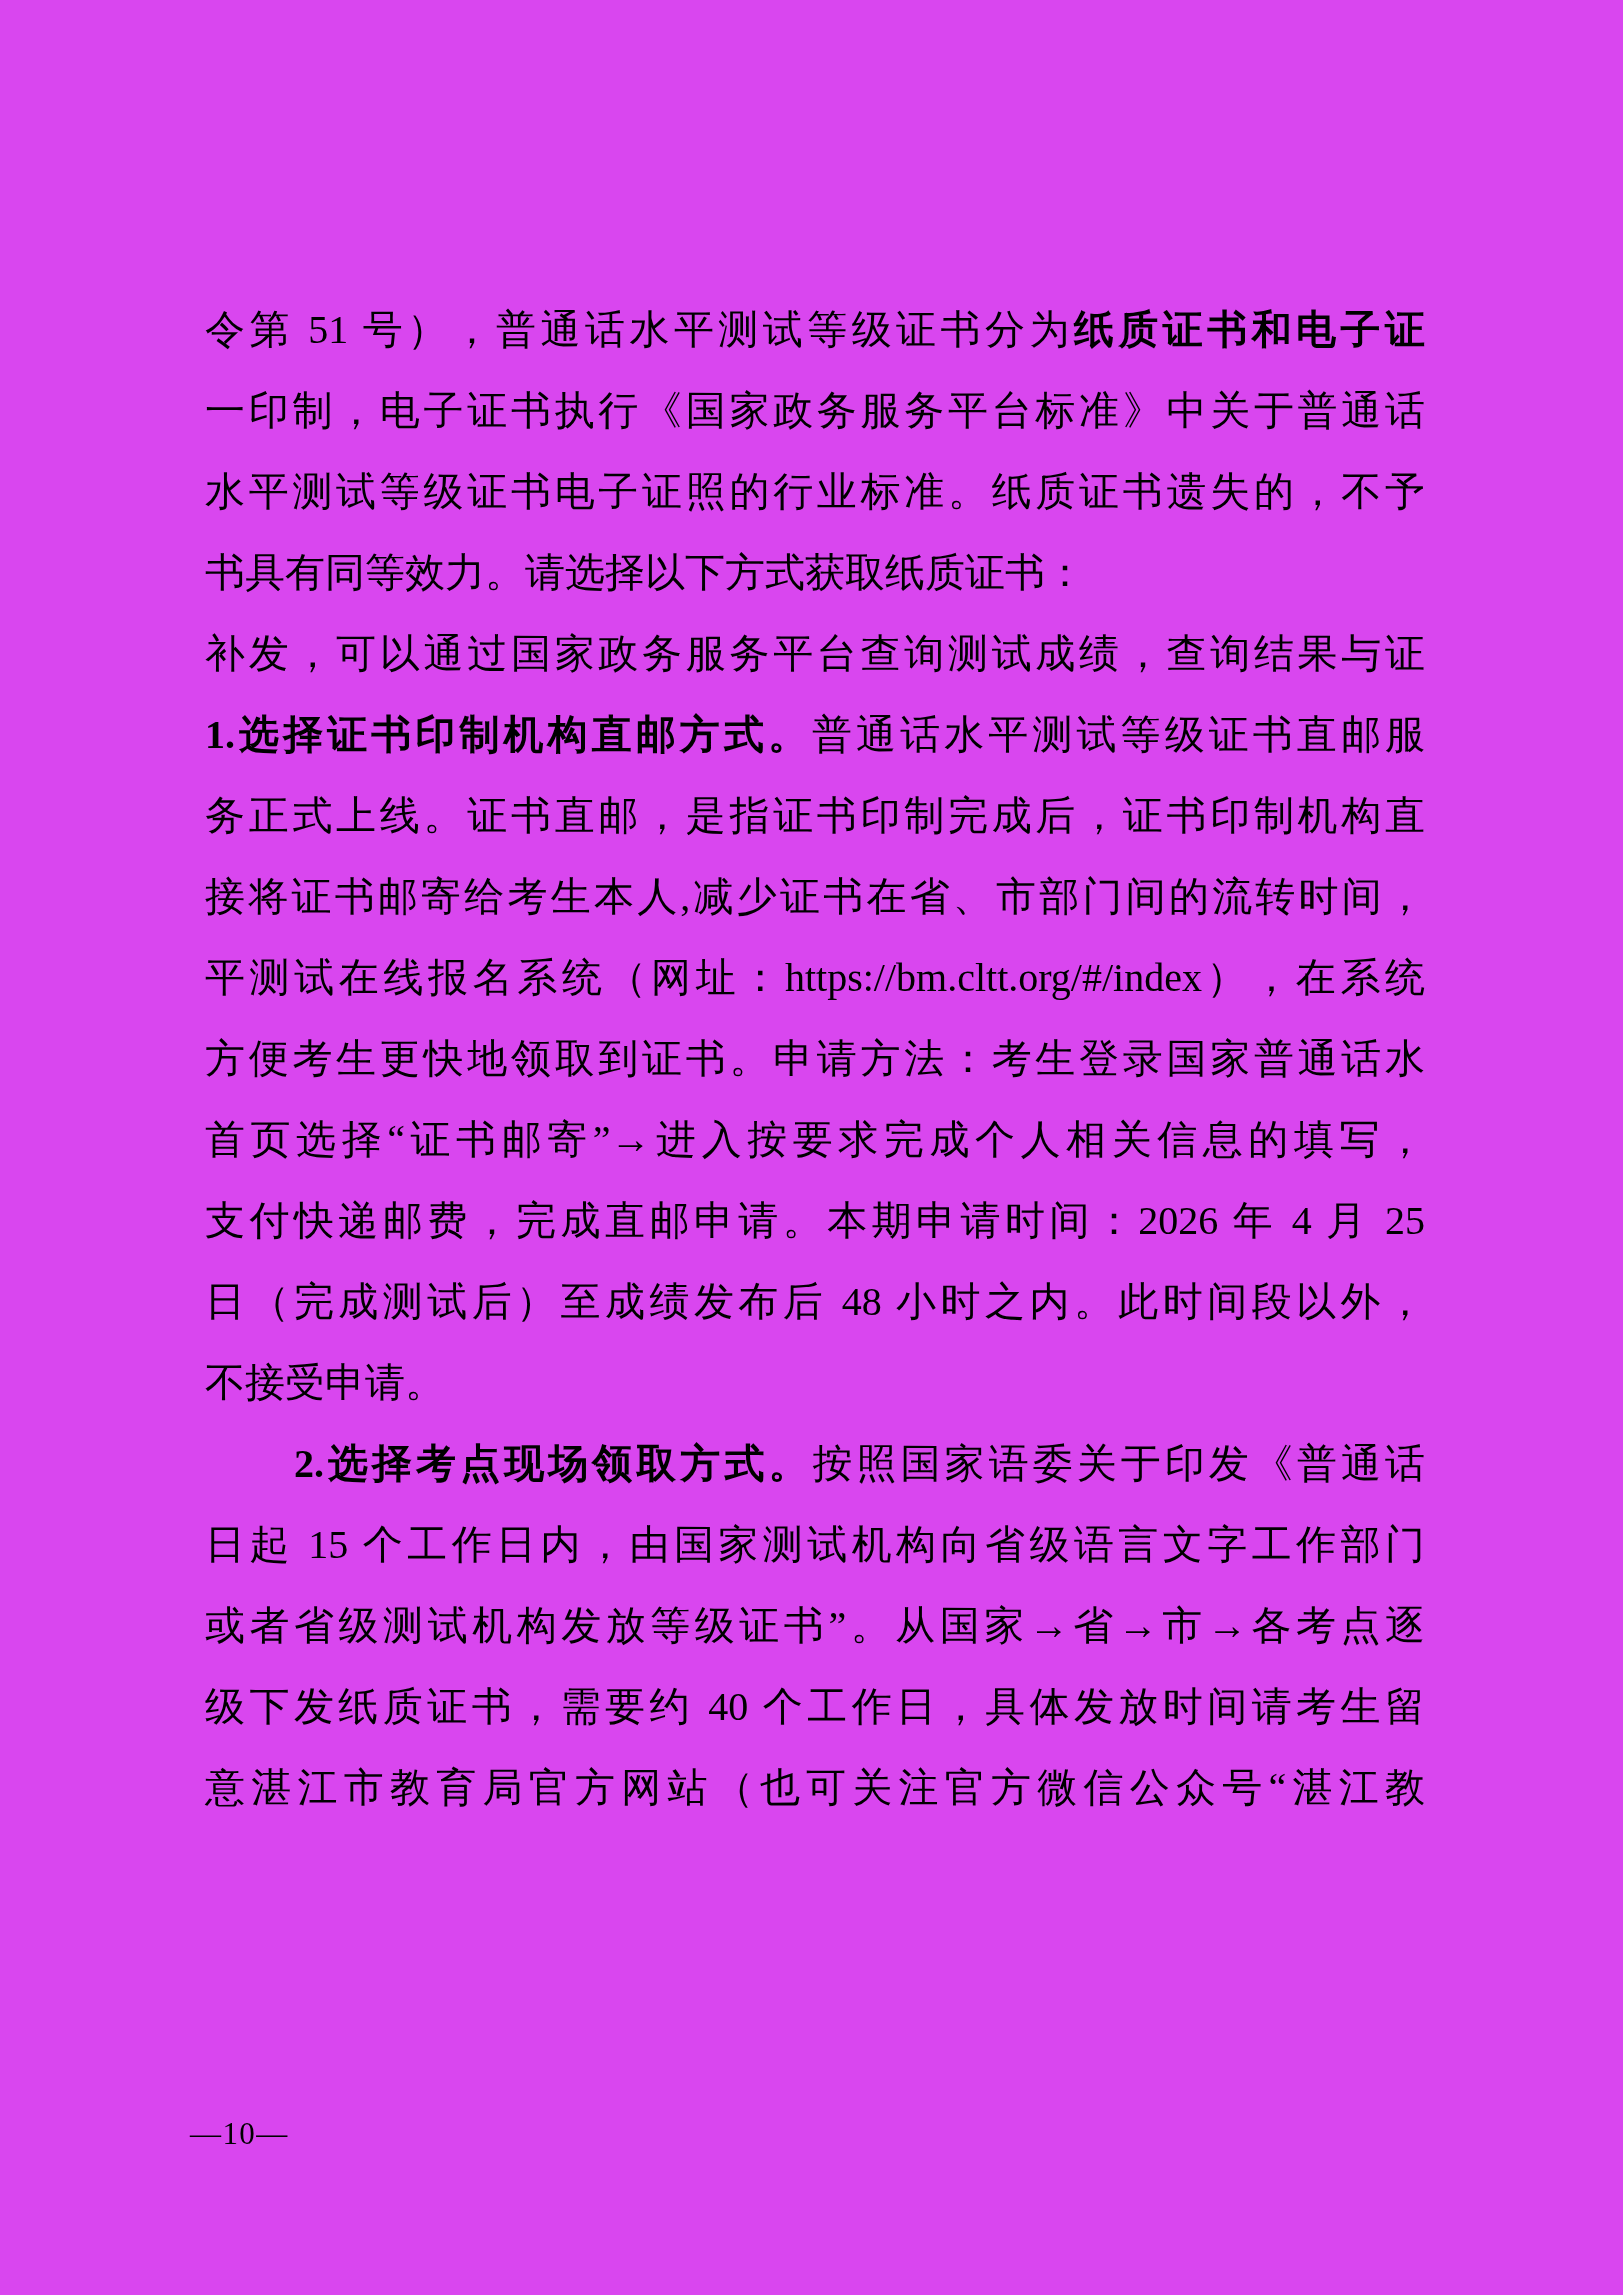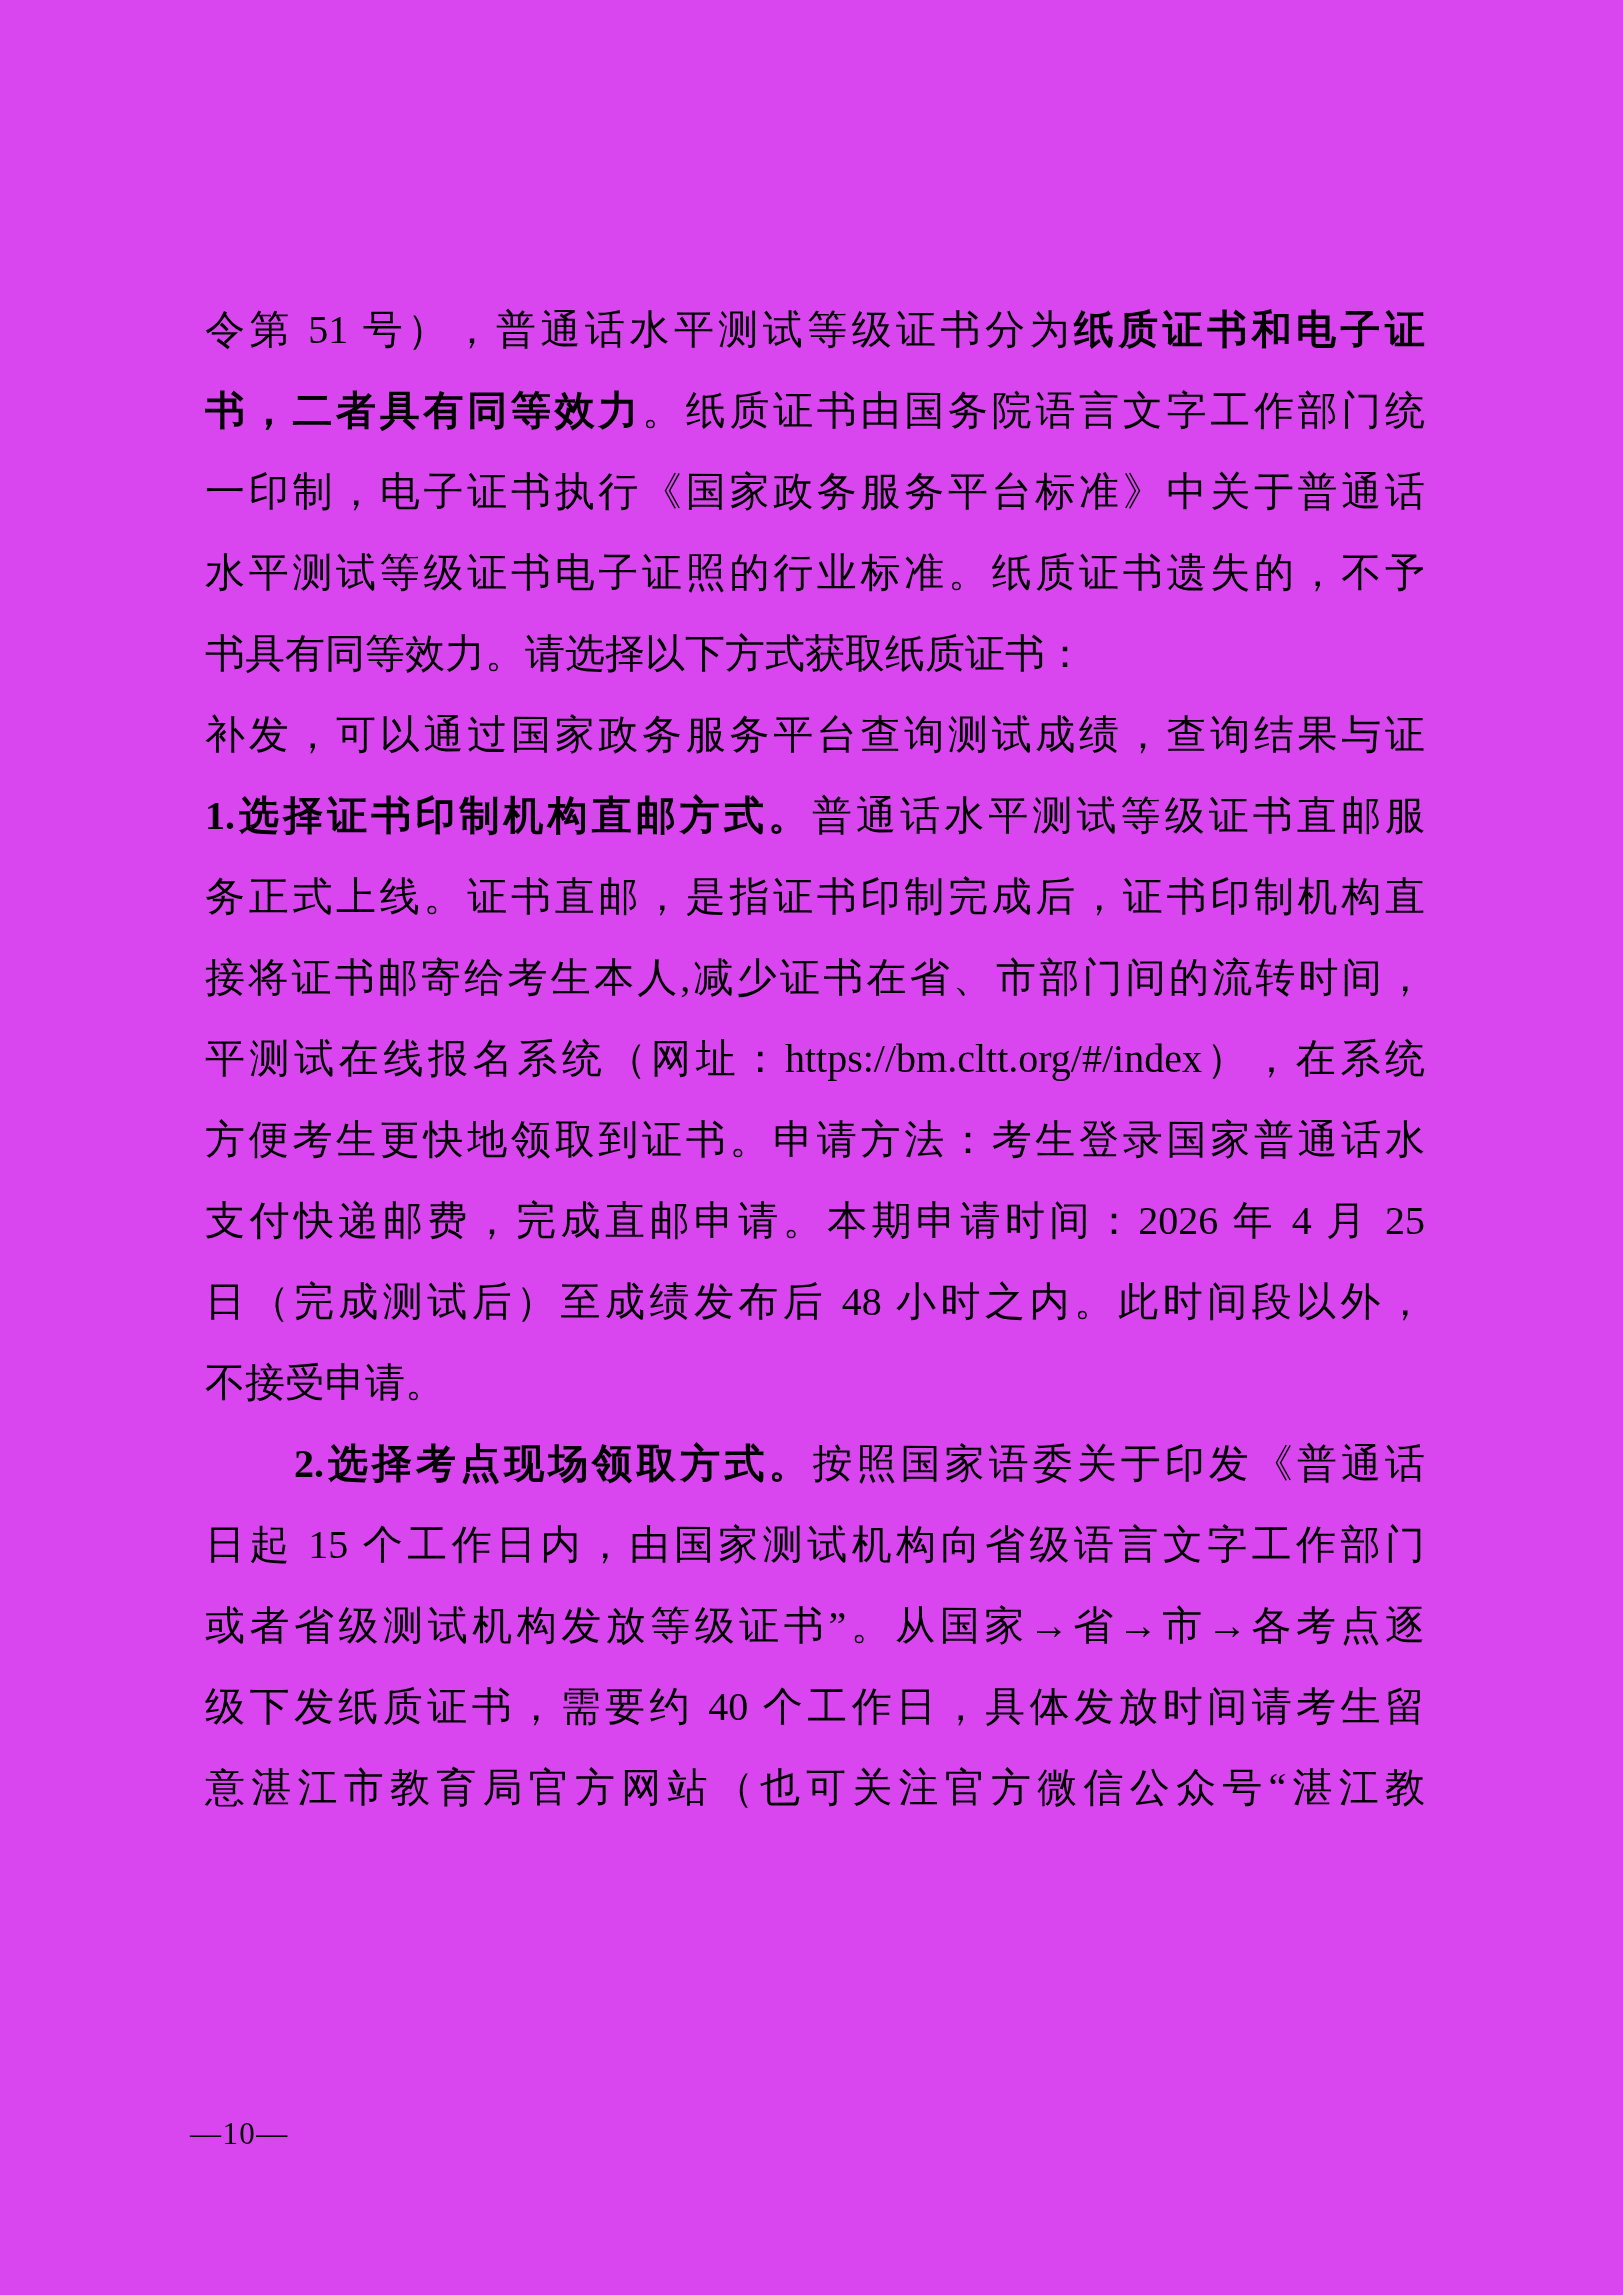--- a/index.html
+++ b/index.html
@@ -50,30 +50,30 @@
     letter-spacing: 1.4px;
     color: #000000;
   }
 </style>
 </head>
 <body>
 
 <div class="page">
   <div class="text-block">
       <div class="line"><span>令第 51 号），普通话水平测试等级证书分为</span><span class="run-bold">纸质证书和电子证</span></div>
-      <div class="line"><span class="run-bold">书，二者具有同等效力</span><span>。纸质证书由国务院语言文字工作部门统</span></div>
       <div class="line"><span>一印制，电子证书执行《国家政务服务平台标准》中关于普通话</span></div>
       <div class="line"><span>水平测试等级证书电子证照的行业标准。纸质证书遗失的，不予</span></div>
       <div class="line short"><span>书具有同等效力。请选择以下方式获取纸质证书：</span></div>
       <div class="line"><span>补发，可以通过国家政务服务平台查询测试成绩，查询结果与证</span></div>
       <div class="line"><span class="run-bold">1.选择证书印制机构直邮方式。</span><span>普通话水平测试等级证书直邮服</span></div>
       <div class="line"><span>务正式上线。证书直邮，是指证书印制完成后，证书印制机构直</span></div>
       <div class="line"><span>接将证书邮寄给考生本人,减少证书在省、市部门间的流转时间，</span></div>
       <div class="line"><span>平测试在线报名系统（网址：</span><span>https://bm.cltt.org/#/index</span><span>），在系统</span></div>
       <div class="line"><span>方便考生更快地领取到证书。申请方法：考生登录国家普通话水</span></div>
+      <div class="line"><span>首页选择“证书邮寄”→进入按要求完成个人相关信息的填写，</span></div>
       <div class="line"><span>支付快递邮费，完成直邮申请。本期申请时间：2026 年 4 月 25</span></div>
       <div class="line"><span>日（完成测试后）至成绩发布后 48 小时之内。此时间段以外，</span></div>
       <div class="line short"><span>不接受申请。</span></div>
       <div class="line indent"><span class="run-bold">2.选择考点现场领取方式。</span><span>按照国家语委关于印发《普通话</span></div>
       <div class="line"><span>日起 15 个工作日内，由国家测试机构向省级语言文字工作部门</span></div>
       <div class="line"><span>或者省级测试机构发放等级证书”。从国家→省→市→各考点逐</span></div>
       <div class="line"><span>级下发纸质证书，需要约 40 个工作日，具体发放时间请考生留</span></div>
       <div class="line"><span>意湛江市教育局官方网站（也可关注官方微信公众号“湛江教</span></div>
     </div>
   <div class="page-number">—10—</div>

